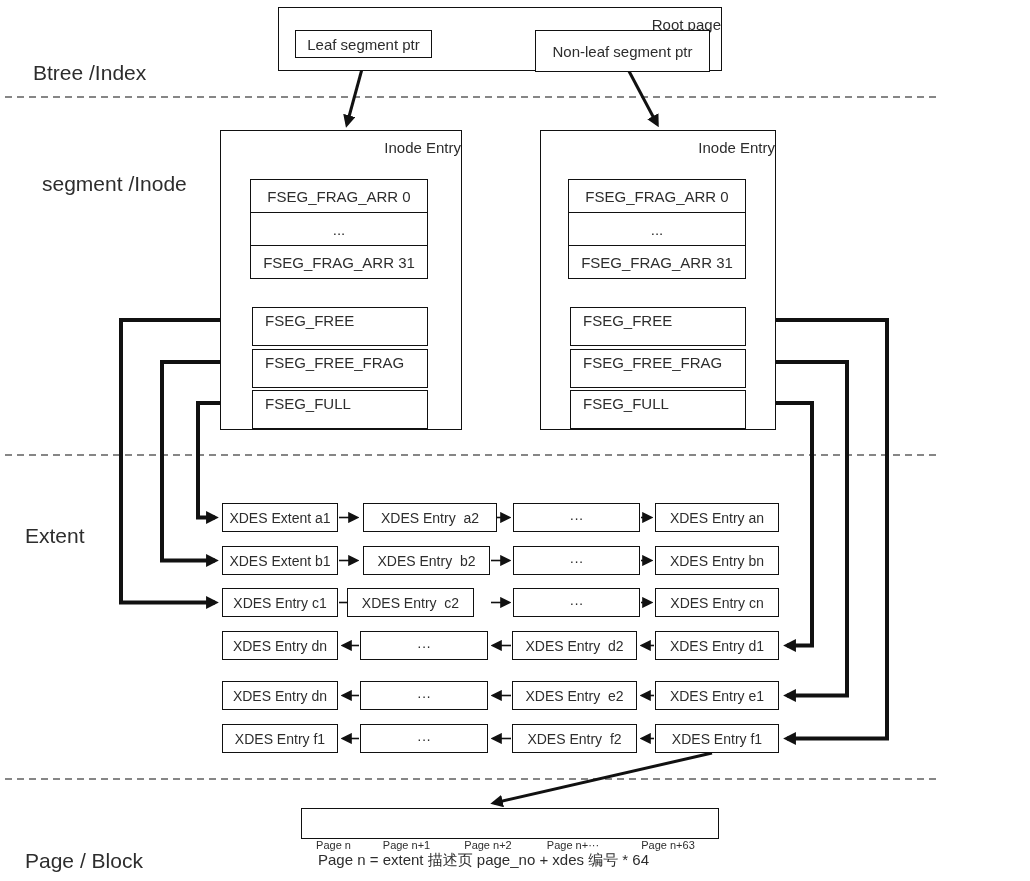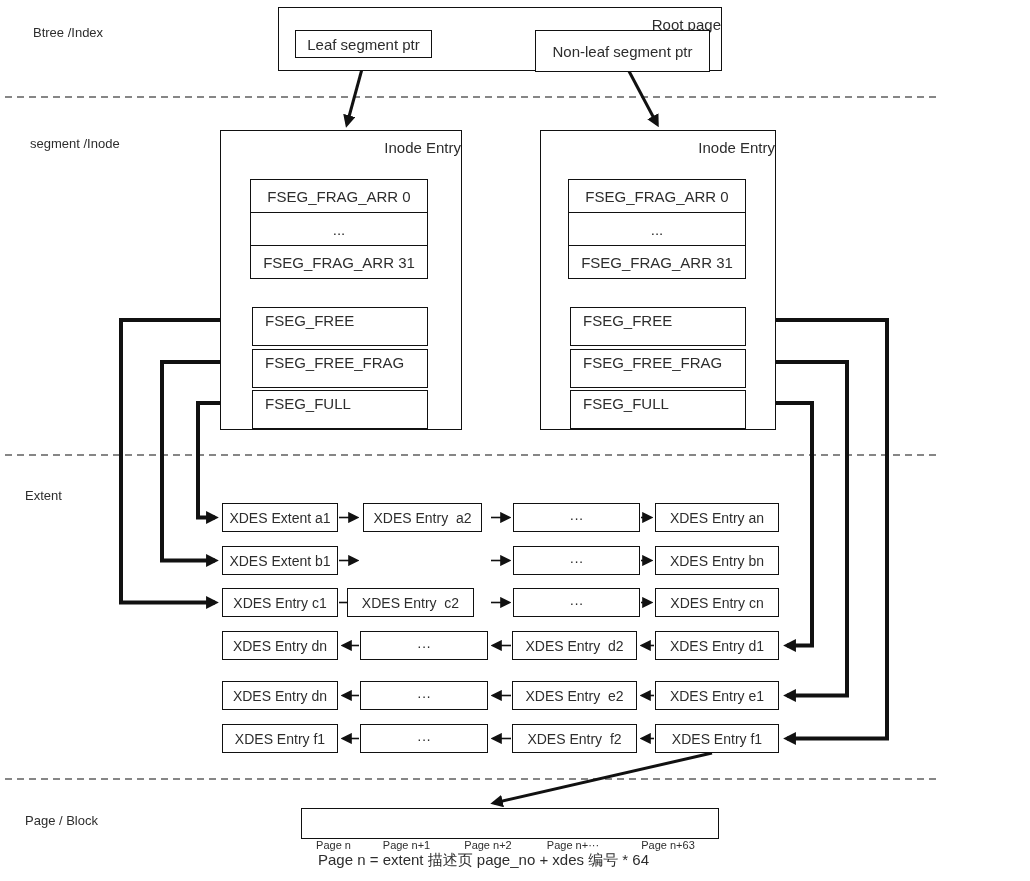--- a/index.html
+++ b/index.html
@@ -1,19 +1,19 @@
 <!DOCTYPE html>
 <html><head>
 <meta charset="utf-8">
 <style>
   html,body{margin:0;padding:0;background:#ffffff;}
   .canvas{position:relative;width:1030px;height:881px;background:#ffffff;
           font-family:"Liberation Sans","DejaVu Sans",sans-serif;color:#2d2d2d;overflow:hidden;}
   .overlay{position:absolute;left:0;top:0;width:1030px;height:881px;pointer-events:none;}
-  .layer-label{position:absolute;font-size:13px;white-space:nowrap;}
+  .layer-label{position:absolute;font-size:21px;white-space:nowrap;margin-top:36px;}
   .box{position:absolute;border:1px solid #111;background:#ffffff;box-sizing:border-box;}
   .box-title{text-align:right;font-size:15px;padding-top:8px;}
   .inner-ctr{position:absolute;border:1px solid #111;background:#fff;box-sizing:border-box;
              display:flex;align-items:center;justify-content:center;font-size:15px;white-space:nowrap;}
   .fragstack{position:absolute;border:1px solid #111;box-sizing:border-box;background:#fff;}
   .fragrow{height:32px;display:flex;align-items:center;justify-content:center;font-size:15px;}
   .fragrow + .fragrow{border-top:1px solid #111;}
   .fseg{position:absolute;width:176px;height:39px;border:1px solid #111;box-sizing:border-box;
         font-size:15px;line-height:26px;padding-left:12px;background:#fff;white-space:nowrap;}
   .xbox{position:absolute;height:29px;border:1px solid #111;box-sizing:border-box;background:#fff;
@@ -74,21 +74,21 @@
     <line x1="511" y1="695.5" x2="494" y2="695.5" stroke="#111" stroke-width="1.6" marker-end="url(#ah-thin)"></line>
     <line x1="654" y1="695.5" x2="643" y2="695.5" stroke="#111" stroke-width="1.6" marker-end="url(#ah-thin)"></line>
     <line x1="359" y1="738.5" x2="344" y2="738.5" stroke="#111" stroke-width="1.6" marker-end="url(#ah-thin)"></line>
     <line x1="511" y1="738.5" x2="494" y2="738.5" stroke="#111" stroke-width="1.6" marker-end="url(#ah-thin)"></line>
     <line x1="654" y1="738.5" x2="643" y2="738.5" stroke="#111" stroke-width="1.6" marker-end="url(#ah-thin)"></line>
 
     <line x1="712" y1="753" x2="494" y2="803" stroke="#111" stroke-width="3" marker-end="url(#ah-mid)"></line>
   </svg>
 
   <div class="layer-label" style="left:33px;top:25px">Btree /Index</div>
-  <div class="layer-label" style="left:30px;top:136px">segment /Inode</div>
+  <div class="layer-label" style="left:42px;top:136px">segment /Inode</div>
   <div class="layer-label" style="left:25px;top:488px">Extent</div>
   <div class="layer-label" style="left:25px;top:813px">Page / Block</div>
 
   <div class="box" style="left:278px;top:7px;width:444px;height:64px">
     <div class="box-title">Root page</div>
     <div class="inner-ctr" style="left:16px;top:22px;width:137px;height:28px">Leaf segment ptr</div>
     <div class="inner-ctr" style="left:256px;top:22px;width:175px;height:42px">Non-leaf seg​ment ptr</div>
   </div>
 
   <div class="box" style="left:220px;top:130px;width:242px;height:300px">
@@ -109,25 +109,26 @@
       <div class="fragrow">FSEG_FRAG_ARR 0</div>
       <div class="fragrow">...</div>
       <div class="fragrow">FSEG_FRAG_ARR 31</div>
     </div>
     <div class="fseg" style="left:29px;top:176px">FSEG_FREE</div>
     <div class="fseg" style="left:29px;top:218px">FSEG_FREE_FRAG</div>
     <div class="fseg" style="left:29px;top:259px">FSEG_FULL</div>
   </div>
 
   <div class="xbox" style="left:222px;top:503px;width:116px">XDES Extent a1</div>
-  <div class="xbox" style="left:363px;top:503px;width:119px">XDES Entry  a2</div>
+  <div class="xbox" style="left:363px;top:503px;width:134px">XDES Entry  a2</div>
   <div class="xbox" style="left:513px;top:503px;width:127px">···</div>
   <div class="xbox" style="left:655px;top:503px;width:124px">XDES Entry an</div>
 
   <div class="xbox" style="left:222px;top:546px;width:116px">XDES Extent b1</div>
+  <div class="xbox" style="left:363px;top:546px;width:127px">XDES Entry  b2</div>
   <div class="xbox" style="left:513px;top:546px;width:127px">···</div>
   <div class="xbox" style="left:655px;top:546px;width:124px">XDES Entry bn</div>
 
   <div class="xbox" style="left:222px;top:588px;width:116px">XDES Entry c1</div>
   <div class="xbox" style="left:347px;top:588px;width:127px">XDES Entry  c2</div>
   <div class="xbox" style="left:513px;top:588px;width:127px">···</div>
   <div class="xbox" style="left:655px;top:588px;width:124px">XDES Entry cn</div>
 
   <div class="xbox" style="left:222px;top:631px;width:116px">XDES Entry dn</div>
   <div class="xbox" style="left:360px;top:631px;width:128px">···</div>

